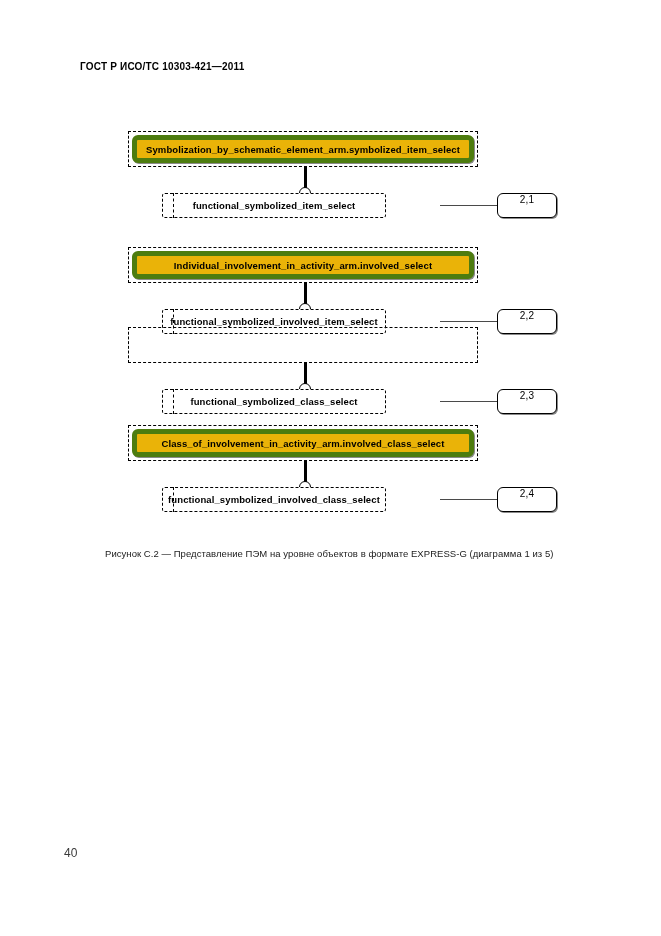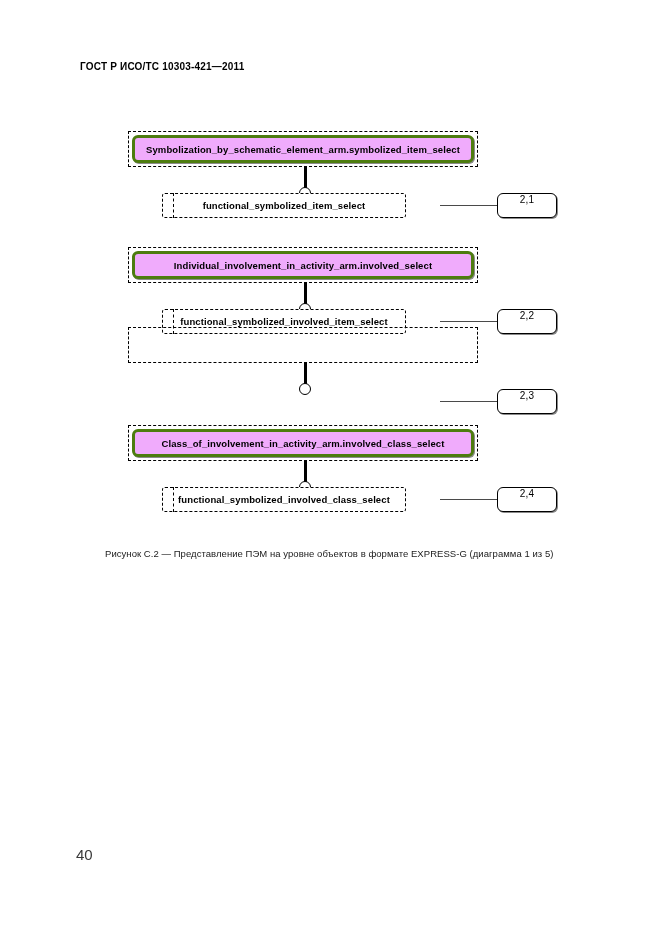--- a/index.html
+++ b/index.html
@@ -30,23 +30,23 @@
     top: 61px;
     font-size: 10px;
     font-weight: bold;
     letter-spacing: 0.2px;
     white-space: nowrap;
   }
 
   
   .page-number {
     position: absolute;
-    left: 76px;
+    left: 64px;
     top: 846px;
-    font-size: 15px;
+    font-size: 12px;
     color: #3a3a3a;
   }
 
   
   .figure {
     position: absolute;
     left: 0;
     top: 0;
     width: 661px;
     height: 560px;
@@ -69,24 +69,24 @@
     border: 1px dashed #000000;
     box-sizing: border-box;
   }
   
   .arm-box {
     position: absolute;
     left: 132px;
     top: 4px;
     width: 342px;
     height: 28px;
-    border: 3px solid #4d7c0f;
+    border: 5px solid #4d7c0f;
     border-radius: 6px;
     box-sizing: border-box;
-    background: #f0abfc;
+    background: #eab308;
     box-shadow: 1px 1px 0 0 #8a8a8a;
     display: flex;
     align-items: center;
     justify-content: center;
   }
   .arm-box span {
     font-size: 9.5px;
     font-weight: bold;
     letter-spacing: 0.1px;
     white-space: nowrap;
@@ -112,21 +112,21 @@
     border-radius: 50%;
     background: #ffffff;
     box-sizing: border-box;
   }
 
   
   .select-box {
     position: absolute;
     left: 162px;
     top: 62px;
-    width: 244px;
+    width: 224px;
     height: 25px;
     border: 1px dashed #000000;
     border-radius: 3px;
     box-sizing: border-box;
     background: #ffffff;
     display: flex;
     align-items: center;
     justify-content: center;
   }
   .select-box span {
@@ -227,20 +227,24 @@
       <div class="lead-line"></div>
       <div class="ref-box">
         <span>2,2</span>
       </div>
     </div>
 
     <div class="group" style="top:327px;">
       <div class="arm-wrap"></div>
       <div class="stem"></div>
       <div class="stem-circle"></div>
+      <div class="select-box">
+        <div class="select-divider"></div>
+        <span>functional_symbolized_class_select</span>
+      </div>
       <div class="lead-line"></div>
       <div class="ref-box">
         <span>2,3</span>
       </div>
     </div>
 
     <div class="group" style="top:425px;">
       <div class="arm-wrap"></div>
       <div class="arm-box">
         <span>Class_of_involvement_in_activity_arm.involved_class_select</span>

